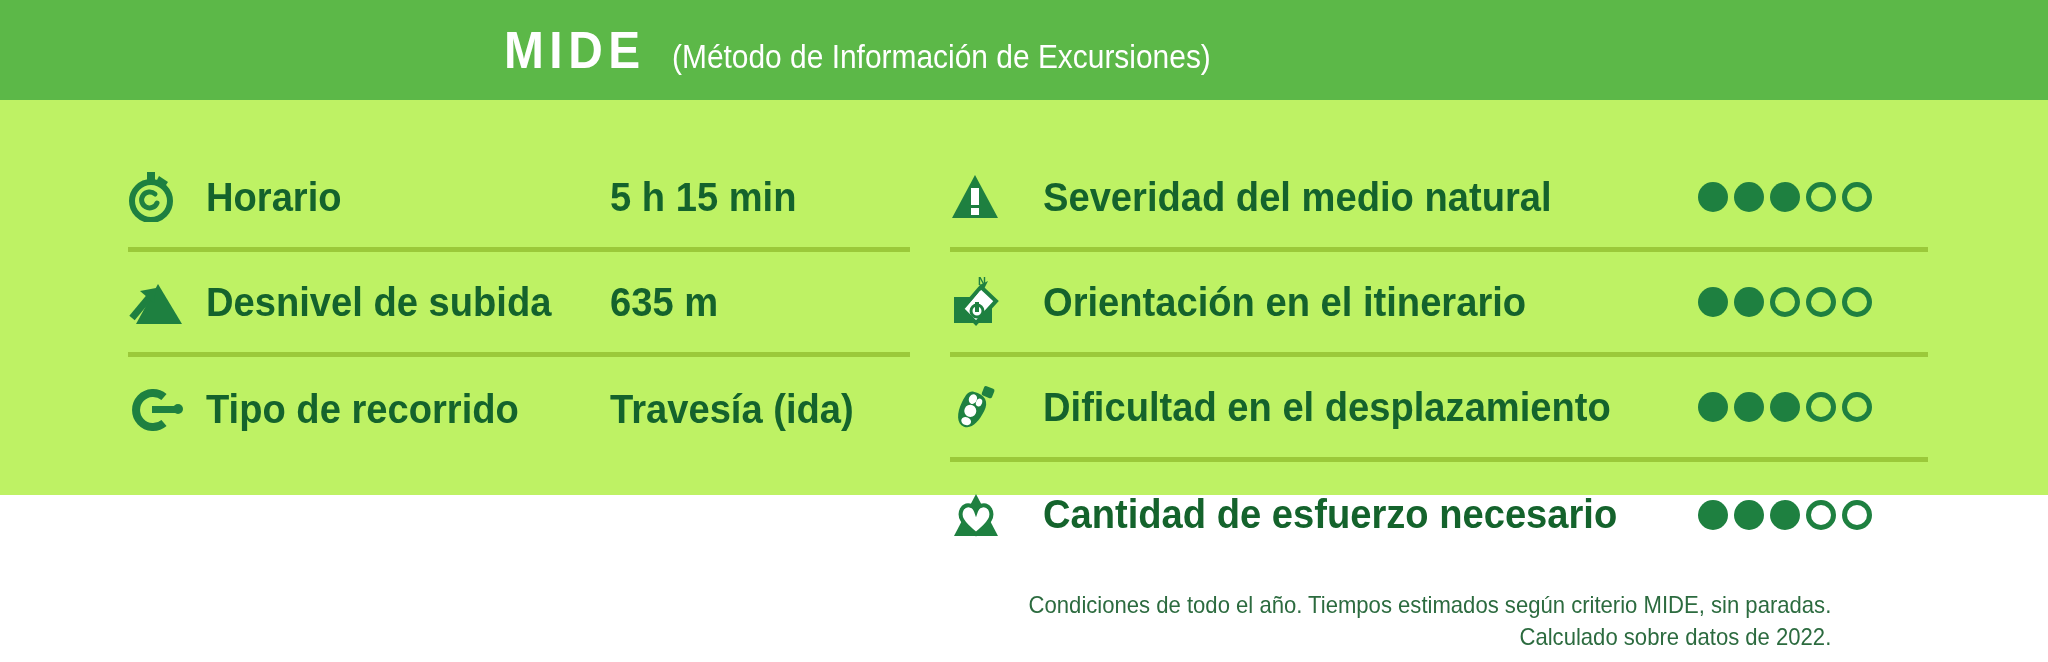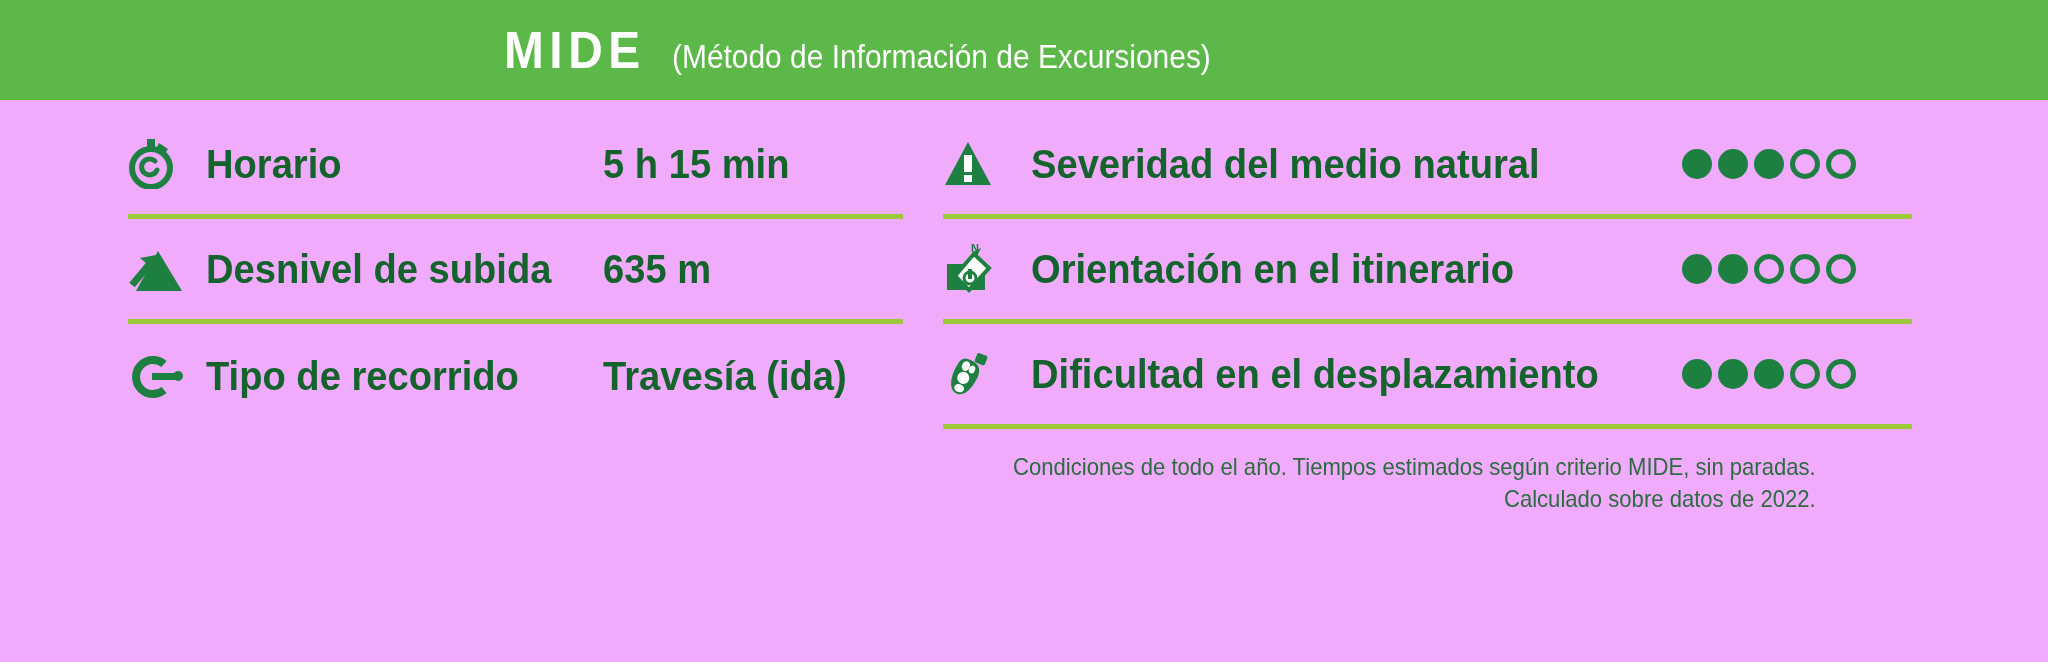--- a/index.html
+++ b/index.html
@@ -8,23 +8,23 @@
     background: #ffffff;
   }
   body {
     width: 2048px;
     height: 662px;
     font-family: "Liberation Sans", sans-serif;
     overflow: hidden;
   }
   .panel {
     width: 2048px;
-    height: 662px;
+    height: 495px;
     position: relative;
-    background: #f0abfc;
+    background: #bef264;
     box-sizing: border-box;
   }
 
   
   .header {
     height: 100px;
     background: #5cb848;
     display: flex;
     align-items: center;
     justify-content: center;
@@ -52,22 +52,23 @@
     font-weight: 400;
     font-size: 34px;
     line-height: 1;
     transform: scaleX(0.88);
     transform-origin: left center;
   }
 
   
   .body {
     display: flex;
-    padding: 14px 16px 0 0;
-    box-sizing: border-box;
+    padding: 14px 0 0 0;
+    box-sizing: border-box;
+    margin-top: 33px;
   }
   .col {
     box-sizing: border-box;
   }
   .col-left {
     width: 920px;
     padding-left: 128px;
     padding-right: 10px;
   }
   .col-right {
@@ -268,20 +269,36 @@
         <div class="label-cell">Dificultad en el desplazamiento</div>
         <div class="dots-cell">
             <span class="dot on"></span>
             <span class="dot on"></span>
             <span class="dot on"></span>
             <span class="dot off"></span>
             <span class="dot off"></span>
           </div>
       </div>
 
+      <div class="row row-right last">
+        <div class="icon-cell">
+          <svg width="52" height="50" viewBox="0 0 52 50">
+            <path d="M26 4 L48 46 L4 46 Z" fill="#1e8040"></path>
+            <path d="M26 44 C12 33 8 26 12 19 C16 13 24 15 26 21 C28 15 36 13 40 19 C44 26 40 33 26 44 Z" fill="#ffffff" stroke="#1e8040" stroke-width="4"></path>
+          </svg>
+        </div>
+        <div class="label-cell">Cantidad de esfuerzo necesario</div>
+        <div class="dots-cell">
+            <span class="dot on"></span>
+            <span class="dot on"></span>
+            <span class="dot on"></span>
+            <span class="dot off"></span>
+            <span class="dot off"></span>
+          </div>
+      </div>
 
       <div class="footer">
         <div>Condiciones de todo el año. Tiempos estimados según criterio MIDE, sin paradas.</div>
         <div>Calculado sobre datos de 2022.</div>
       </div>
 
     </div>
   </div>
 </div>
 

